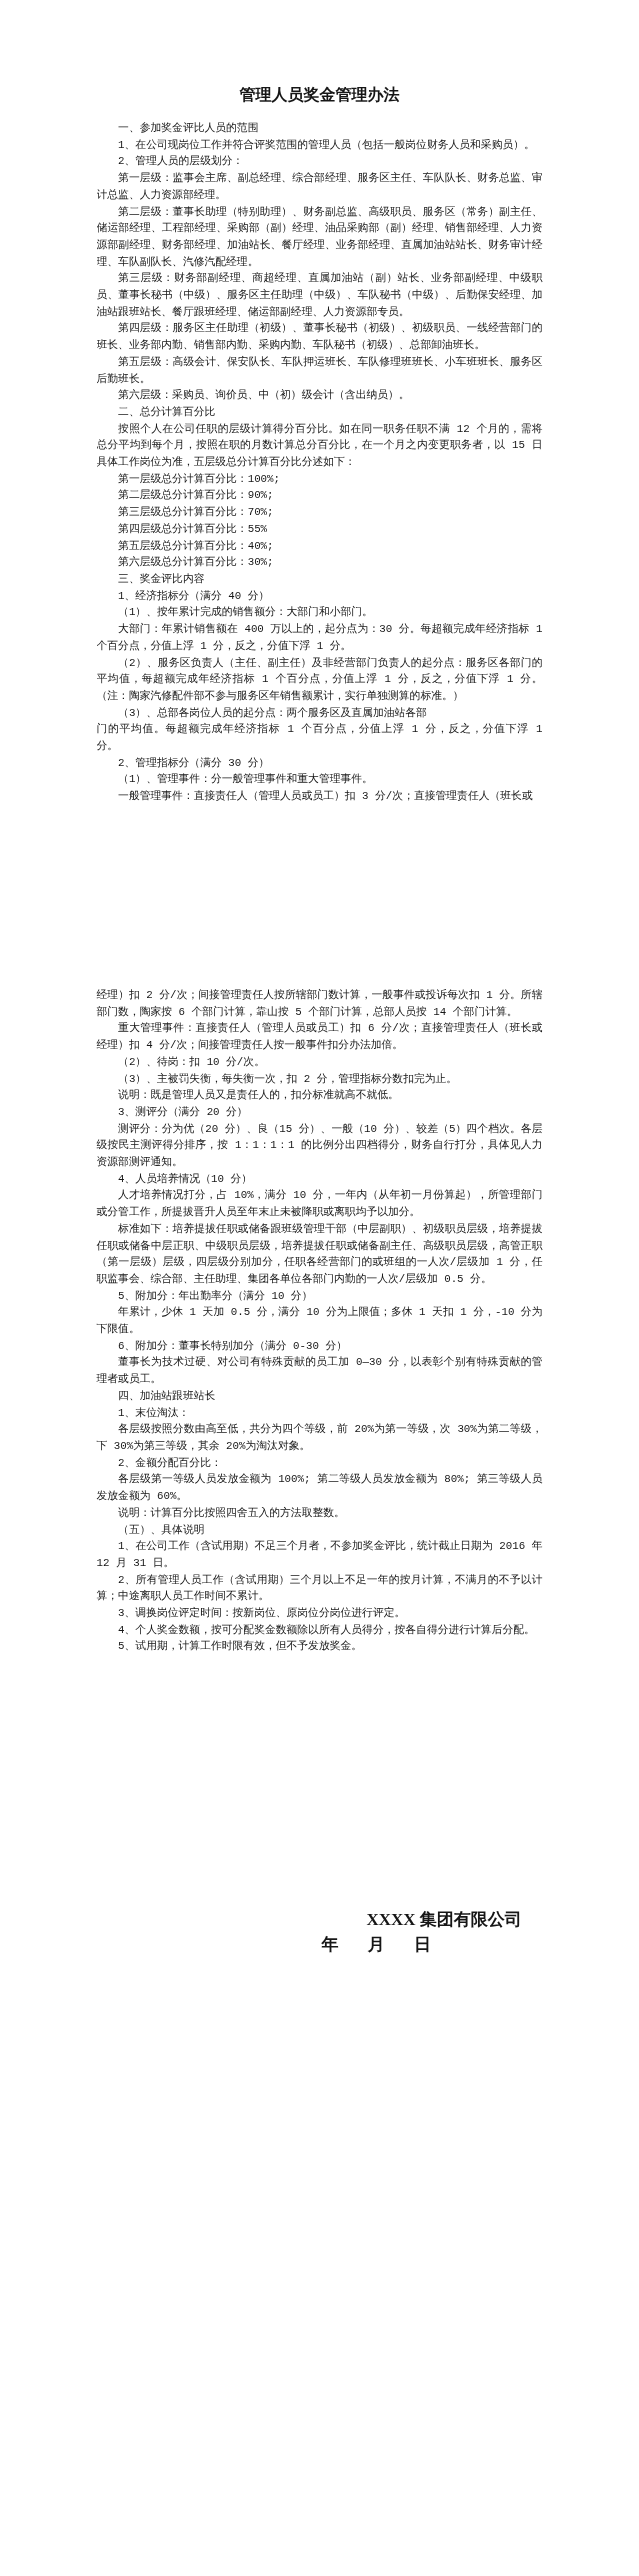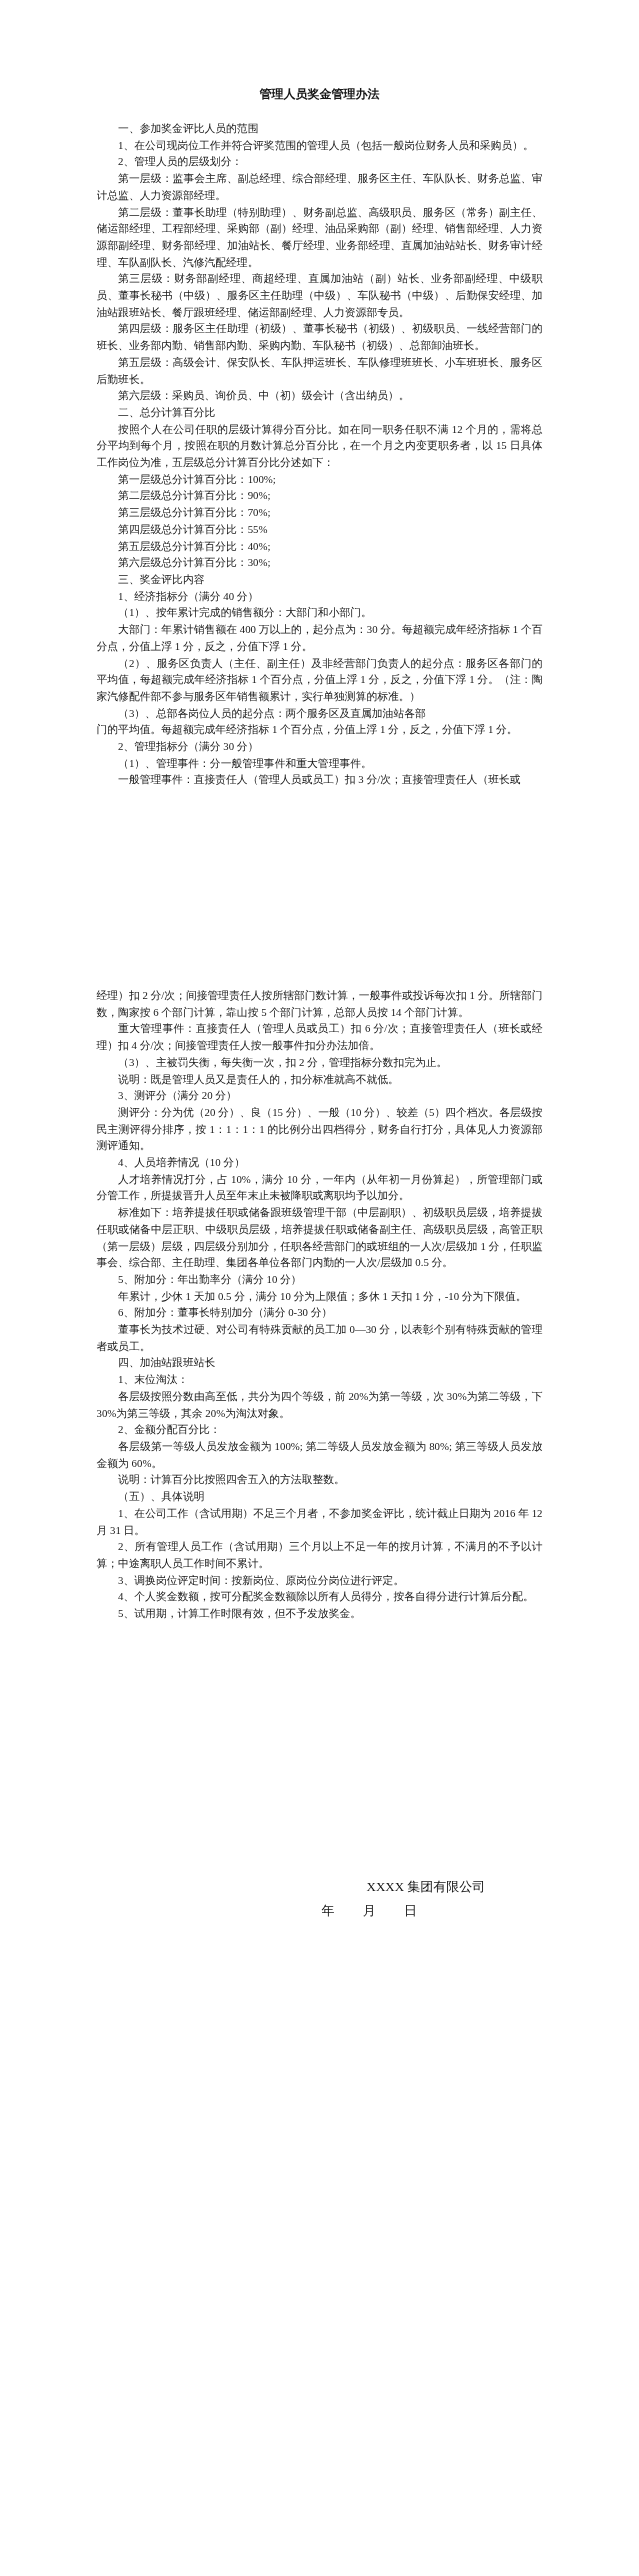--- a/index.html
+++ b/index.html
@@ -9,41 +9,43 @@
     background: #ffffff;
     color: #161616;
     font-family: "Liberation Serif", "DejaVu Serif", serif;
     overflow: hidden;
   }
   .doc { width: 446px; margin: 0 auto; }
   .title {
     margin: 0;
     padding-top: 86px;
     text-align: center;
-    font-size: 12px;
+    font-size: 16px;
     font-weight: 700;
     line-height: 17px;
   }
   .page { position: relative; }
   .page1 { height: 969px; overflow: hidden; }
   .page1 .body { margin-top: 17px; }
   .page2 .body { padding-top: 18px; }
   .para {
     margin: 0;
     font-size: 10.8px;
     line-height: 16.7px;
     text-align: justify;
     text-justify: inter-ideograph;
     word-break: break-all;
+    font-family: Liberation Mono, monospace;
   }
   .para.indent { text-indent: 21.6px; }
   .signature {
     margin-top: 257px;
-    font-size: 13px;
+    font-size: 17px;
     line-height: 16.7px;
+    font-weight: bold;
   }
   .company { padding-left: 270px; }
   .dateline { padding-left: 225px; margin-top: 7.7px; }
   .dateline span { margin-right: 25px; }
   .dateline span:last-child { margin-right: 0; }
 </style>
 </head>
 <body>
 
 <div class="doc">
@@ -76,20 +78,21 @@
         <p class="para flush">门的平均值。每超额完成年经济指标 1 个百分点，分值上浮 1 分，反之，分值下浮 1 分。</p>
         <p class="para indent">2、管理指标分（满分 30 分）</p>
         <p class="para indent">（1）、管理事件：分一般管理事件和重大管理事件。</p>
         <p class="para indent">一般管理事件：直接责任人（管理人员或员工）扣 3 分/次；直接管理责任人（班长或</p>
       </div>
   </div>
   <div class="page page2">
     <div class="body">
         <p class="para flush">经理）扣 2 分/次；间接管理责任人按所辖部门数计算，一般事件或投诉每次扣 1 分。所辖部门数，陶家按 6 个部门计算，靠山按 5 个部门计算，总部人员按 14 个部门计算。</p>
         <p class="para indent">重大管理事件：直接责任人（管理人员或员工）扣 6 分/次；直接管理责任人（班长或经理）扣 4 分/次；间接管理责任人按一般事件扣分办法加倍。</p>
+        <p class="para indent">（2）、待岗：扣 10 分/次。</p>
         <p class="para indent">（3）、主被罚失衡，每失衡一次，扣 2 分，管理指标分数扣完为止。</p>
         <p class="para indent">说明：既是管理人员又是责任人的，扣分标准就高不就低。</p>
         <p class="para indent">3、测评分（满分 20 分）</p>
         <p class="para indent">测评分：分为优（20 分）、良（15 分）、一般（10 分）、较差（5）四个档次。各层级按民主测评得分排序，按 1：1：1：1 的比例分出四档得分，财务自行打分，具体见人力资源部测评通知。</p>
         <p class="para indent">4、人员培养情况（10 分）</p>
         <p class="para indent">人才培养情况打分，占 10%，满分 10 分，一年内（从年初一月份算起），所管理部门或分管工作，所提拔晋升人员至年末止未被降职或离职均予以加分。</p>
         <p class="para indent">标准如下：培养提拔任职或储备跟班级管理干部（中层副职）、初级职员层级，培养提拔任职或储备中层正职、中级职员层级，培养提拔任职或储备副主任、高级职员层级，高管正职（第一层级）层级，四层级分别加分，任职各经营部门的或班组的一人次/层级加 1 分，任职监事会、综合部、主任助理、集团各单位各部门内勤的一人次/层级加 0.5 分。</p>
         <p class="para indent">5、附加分：年出勤率分（满分 10 分）</p>
         <p class="para indent">年累计，少休 1 天加 0.5 分，满分 10 分为上限值；多休 1 天扣 1 分，-10 分为下限值。</p>
         <p class="para indent">6、附加分：董事长特别加分（满分 0-30 分）</p>

